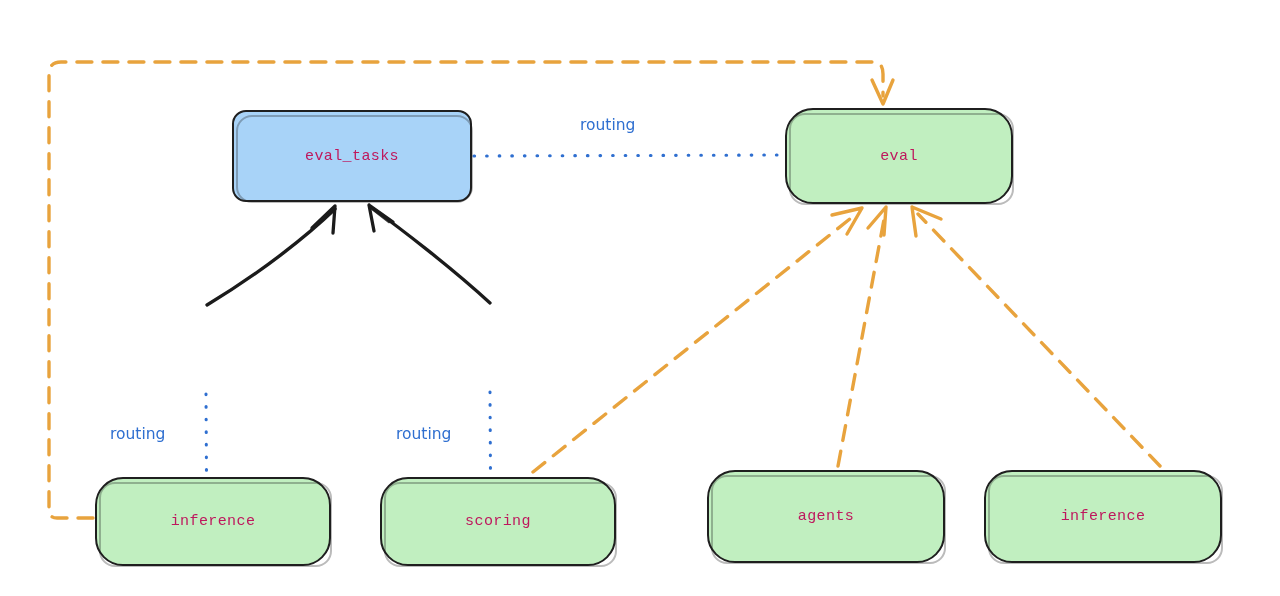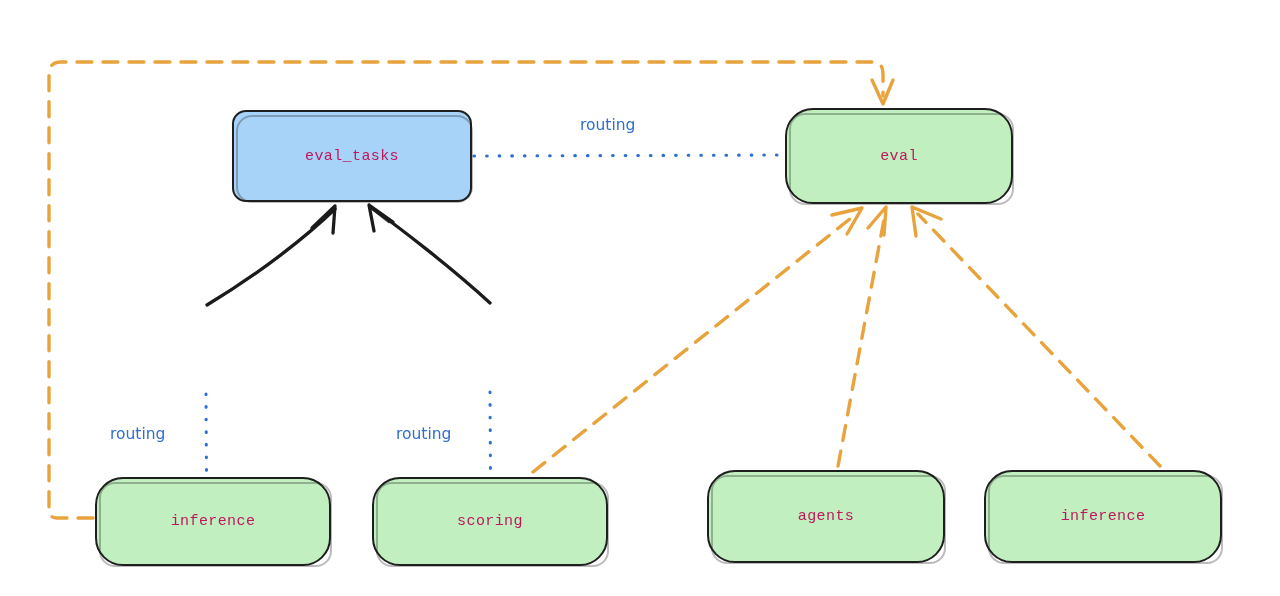--- a/index.html
+++ b/index.html
@@ -133,21 +133,21 @@
   <div class="node green" style="left:785px; top:108px; width:228px; height:96px;">
     <span class="node-label">eval</span>
   </div>
 
 
 
   <div class="node green" style="left:95px; top:477px; width:236px; height:89px;">
     <span class="node-label">inference</span>
   </div>
 
-  <div class="node green" style="left:372px; top:477px; width:236px; height:89px;">
+  <div class="node green" style="left:380px; top:477px; width:236px; height:89px;">
     <span class="node-label">scoring</span>
   </div>
 
   <div class="node green" style="left:707px; top:470px; width:238px; height:93px;">
     <span class="node-label">agents</span>
   </div>
 
   <div class="node green" style="left:984px; top:470px; width:238px; height:93px;">
     <span class="node-label">inference</span>
   </div>

